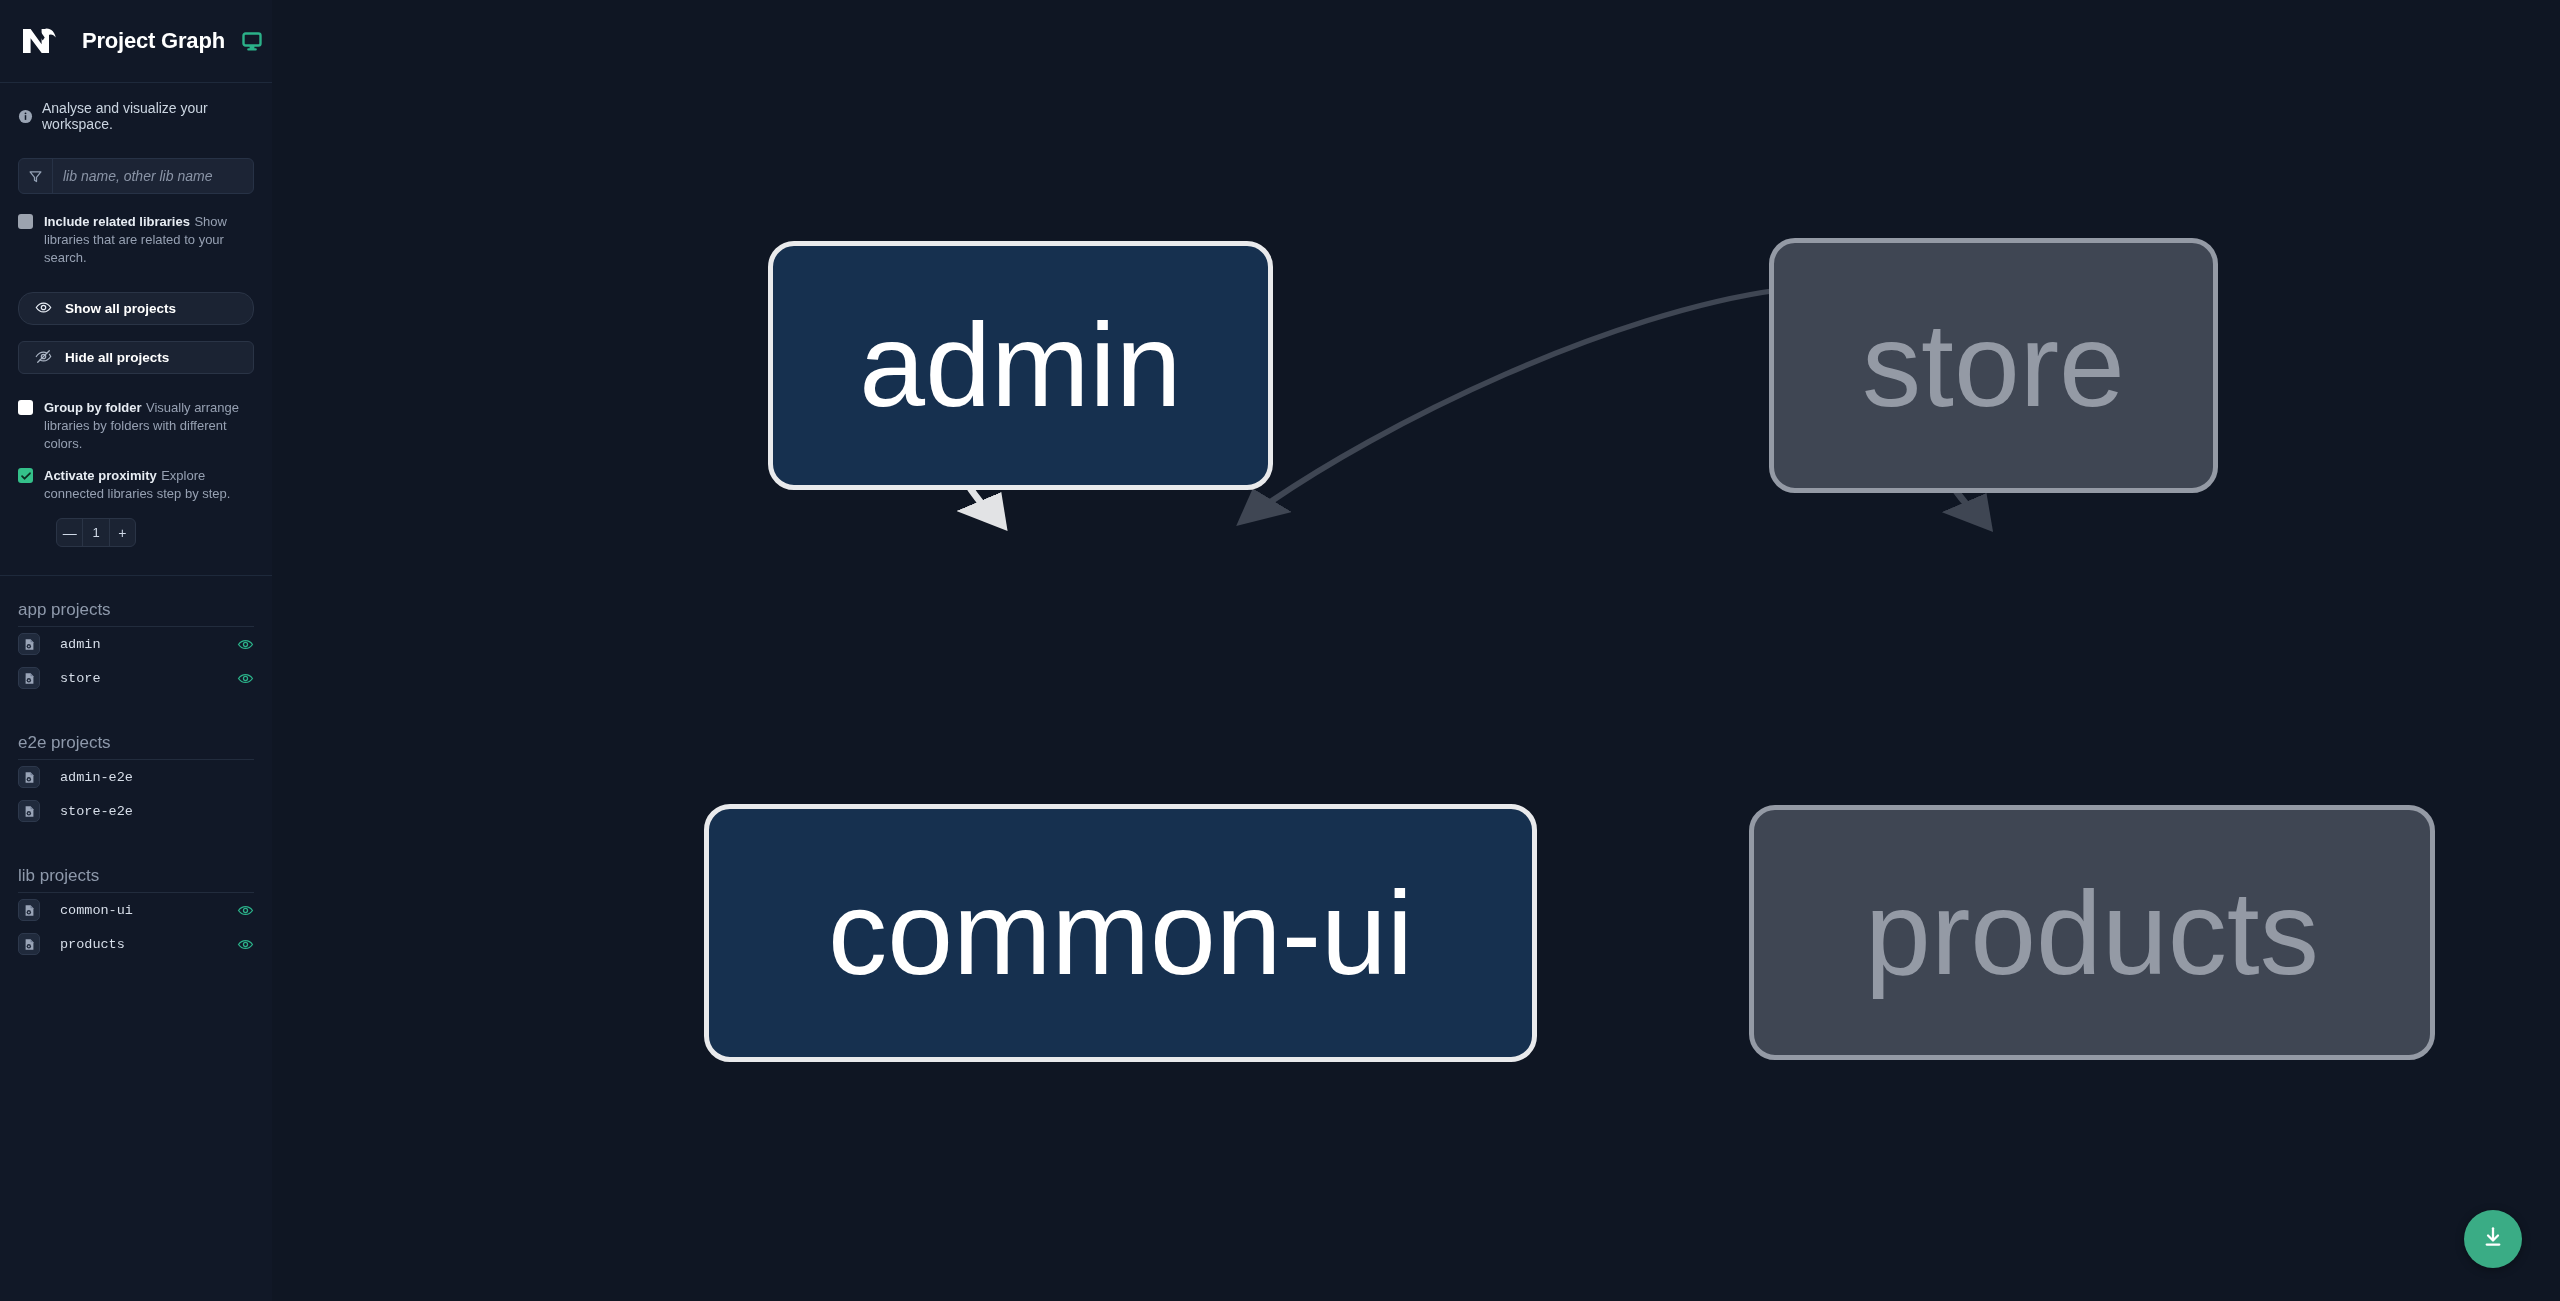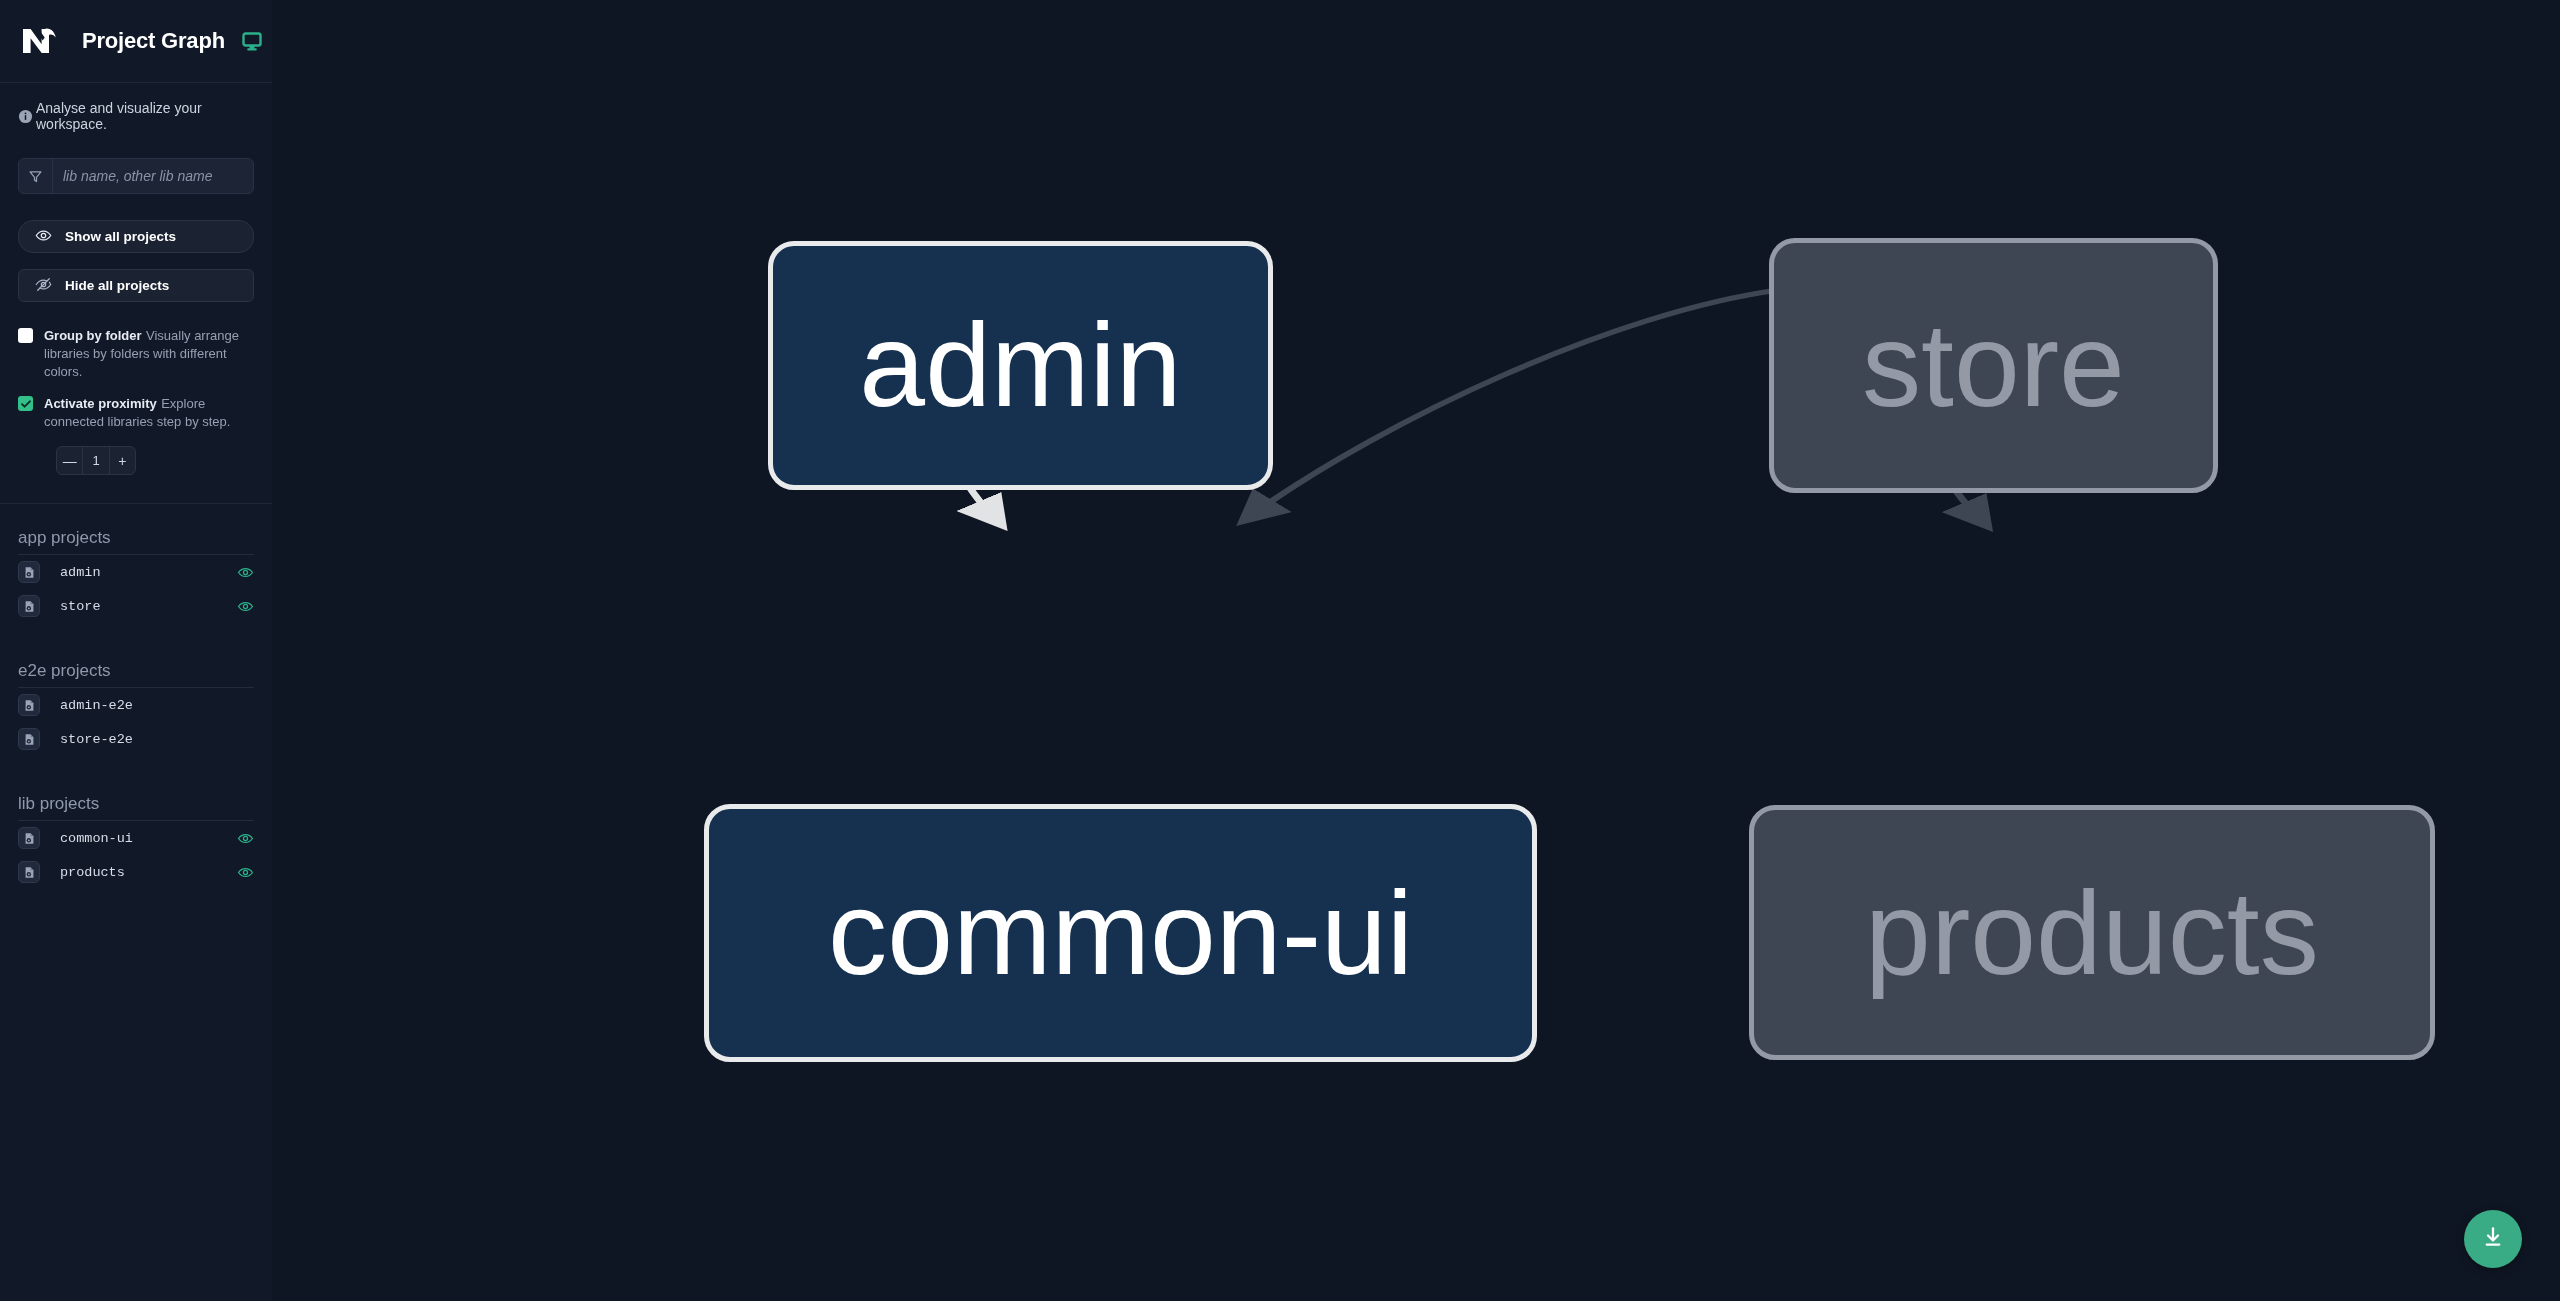--- a/index.html
+++ b/index.html
@@ -27,21 +27,21 @@
   }
   .nx-logo { width: 46px; height: 44px; flex: 0 0 46px; }
   .sb-title {
     color: #ffffff; font-size: 22px; font-weight: 700;
     margin-left: 18px; letter-spacing: -0.2px;
     white-space: nowrap;
   }
   .monitor-icon { margin-left: 16px; width: 22px; height: 22px; display:block; }
 
   .sb-tagline {
-    display: flex; align-items: center; gap: 3px;
+    display: flex; align-items: center; gap: 9px;
     padding: 17px 18px 0 18px;
   }
   .info-icon { width: 15px; height: 15px; flex: 0 0 15px; display:block; }
   .sb-tagline span { color: #cbd5e1; font-size: 14px; }
 
   .sb-search {
     margin: 26px 18px 0 18px;
     height: 36px;
     background: #1c2435;
     border: 1px solid #273246;
@@ -215,20 +215,27 @@
 
     <div class="sb-search">
       <span class="funnel">
         <svg viewBox="0 0 18 18" width="15" height="15">
           <path d="M2.5 3.5h13L10.2 10v5L7.8 13.4V10z" fill="none" stroke="#93a0b4" stroke-width="1.5" stroke-linejoin="round"></path>
         </svg>
       </span>
       <input type="text" value="" placeholder="lib name, other lib name" style="">
     </div>
 
+    <div class="opt-row">
+      <span class="cb grey"></span>
+      <span class="opt-text">
+        <span class="opt-label">Include related libraries</span>
+        <span class="opt-desc">Show libraries that are related to your search.</span>
+      </span>
+    </div>
 
     <div class="sb-btn first">
       <span>
         <svg viewBox="0 0 20 20" width="17" height="17">
           <path d="M1.5 10S4.8 4.8 10 4.8 18.5 10 18.5 10 15.2 15.2 10 15.2 1.5 10 1.5 10z" fill="none" stroke="#e8edf5" stroke-width="1.4"></path>
           <circle cx="10" cy="10" r="2.6" fill="none" stroke="#e8edf5" stroke-width="1.4"></circle>
         </svg>
       </span>
       <span>Show all projects</span>
     </div>

